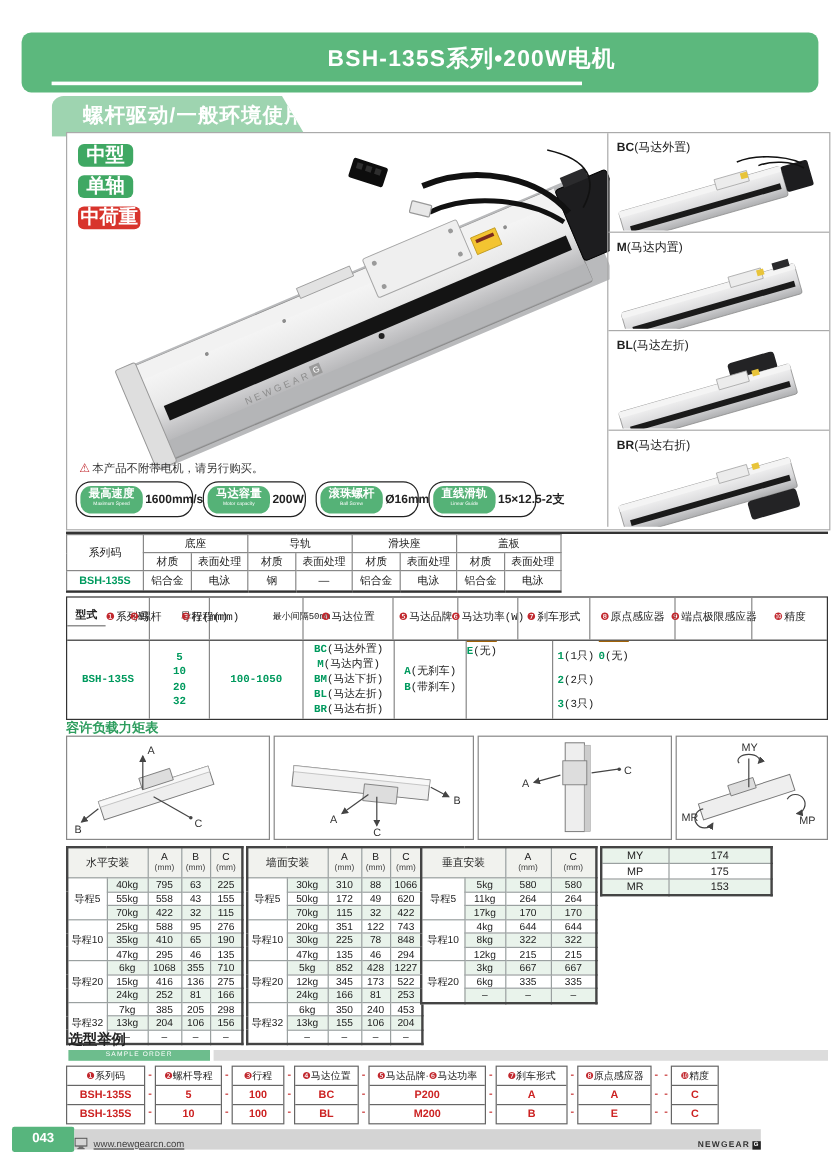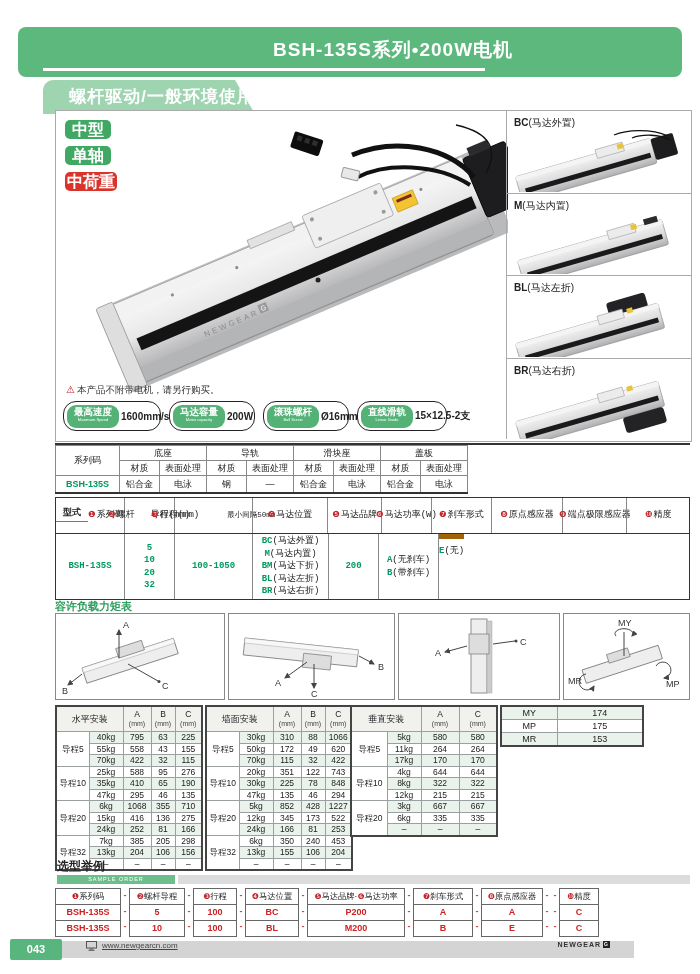--- a/index.html
+++ b/index.html
@@ -44,21 +44,21 @@
   
   #model{position:absolute;left:55px;top:497px;width:635px;height:103px;border:1.5px solid #333;box-sizing:border-box;display:flex;flex-direction:column;background:#fff;}
   #model-head{display:flex;height:35px;border-bottom:1.5px solid #333;}
   #model-data{display:flex;flex:1;}
   .mh,.mc{box-sizing:border-box;border-left:1px solid #888;display:flex;flex-direction:row;font-family:Liberation Mono, monospace;}
   .mh:first-child,.mc:first-child{border-left:none;}
   .mh{align-items:center;justify-content:center;font-size:9px;}
   .mh .ln{line-height:11px;white-space:nowrap;}
   .mh-div .ln:first-child{border-bottom:1px solid #777;width:100%;text-align:center;padding-bottom:2px;margin-bottom:2px;}
   .mc-main{flex:1;display:flex;flex-direction:column;align-items:center;justify-content:center;font-size:9px;}
-  .mc-sub{border-top:5px solid #a16207;text-align:center;font-size:9px;padding:2px 0;}
+  .mc-sub{border-top:1px solid #a16207;text-align:center;font-size:9px;padding:2px 0;}
   .ln{white-space:nowrap;line-height:12.5px;}
   .ln .num{color:#c1272d;font-size:8.5px;margin-right:1px;}
   .ln .code{color:#009a5e;font-weight:bold;}
   .ln .rest{color:#222;}
   .ln .boldln{font-weight:bold;}
   .ln.small{font-size:7.5px;padding-left:28px;}
   #model .mc:nth-child(7) .ln, #model .mc:nth-child(10) .ln{line-height:20px;}
   
   .load-title{position:absolute;left:55px;top:599px;font-size:11px;font-weight:bold;color:#2f9e5f;}
   .diag{position:absolute;top:613px;height:87px;border:1px solid #888;box-sizing:border-box;background:#fff;}
@@ -89,21 +89,21 @@
   .mini{border:1.5px solid #666;box-sizing:border-box;background:#fff;}
   .mini-hd{border-bottom:1px solid #666;font-size:8.3px;height:15px;line-height:15px;text-align:center;white-space:nowrap;overflow:hidden;}
   .mini-hd .num{color:#c1272d;font-size:8px;}
   .mini-vl{height:15px;line-height:15px;border-bottom:1px solid #666;color:#cc2222;font-size:9px;font-weight:bold;text-align:center;}
   .mini-vl:last-child{border-bottom:none;}
   .gap{width:8px;display:flex;flex-direction:column;color:#cc4444;font-weight:bold;}
   .gap div{height:15.5px;line-height:15.5px;font-size:9px;text-align:center;}
   
   .pageno{position:absolute;left:10px;top:939px;width:52px;height:21px;background:#57b57d;color:#fff;
           font-weight:bold;font-size:11px;text-align:center;line-height:21px;border-radius:2px;}
-  .footer-bar{position:absolute;left:62px;top:941px;width:572px;height:17px;background:#d4d4d4;display:flex;align-items:flex-start;padding:0 24px;box-sizing:border-box;}
+  .footer-bar{position:absolute;left:62px;top:941px;width:572px;height:17px;background:#d4d4d4;display:flex;align-items:flex-end;padding:0 0;box-sizing:border-box;}
   .url{font-size:8px;color:#444;text-decoration:underline;margin-left:5px;}
   .brand{margin-left:auto;font-size:7px;letter-spacing:1px;color:#333;font-weight:bold;display:flex;align-items:center;gap:2px;}
   .brand-sq{display:inline-block;width:7px;height:7px;background:#222;color:#fff;font-size:5px;line-height:7px;text-align:center;font-weight:bold;}
 </style>
 </head>
 <body>
 
 <div class="page">
 
   <svg width="0" height="0" style="position:absolute">
@@ -373,34 +373,39 @@
         </div>
         <div class="mc" style="width: 76px;">
           <div class="mc-main">
             <div class="ln"><span class="code">BC</span><span class="rest">(马达外置)</span></div>
             <div class="ln"><span class="code">M</span><span class="rest">(马达内置)</span></div>
             <div class="ln"><span class="code">BM</span><span class="rest">(马达下折)</span></div>
             <div class="ln"><span class="code">BL</span><span class="rest">(马达左折)</span></div>
             <div class="ln"><span class="code">BR</span><span class="rest">(马达右折)</span></div>
           </div>
         </div>
-        <div class="mc" style="width: 50px;">
-          <div class="mc-main">
-            <div class="ln"><span class="code">200</span></div>
-          </div>
-        </div>
         <div class="mc" style="width: 60px;">
           <div class="mc-main">
             <div class="ln"><span class="code">A</span><span class="rest">(无刹车)</span></div>
             <div class="ln"><span class="code">B</span><span class="rest">(带刹车)</span></div>
           </div>
         </div>
         <div class="mc" style="width: 72px;">
           <div class="mc-sub">
             <div class="ln"><span class="code">E</span><span class="rest">(无)</span></div>
+          </div>
+        </div>
+        <div class="mc" style="width: 64px;">
+          <div class="mc-main">
+            <div class="ln"><span class="code">1</span><span class="rest">(1只)</span></div>
+            <div class="ln"><span class="code">2</span><span class="rest">(2只)</span></div>
+            <div class="ln"><span class="code">3</span><span class="rest">(3只)</span></div>
+          </div>
+          <div class="mc-sub">
+            <div class="ln"><span class="code">0</span><span class="rest">(无)</span></div>
           </div>
         </div>
       </div>
   </div>
 
   <div class="load-title">容许负载力矩表</div>
 
   <div class="diag" style="left:55px;width:170px;">
     <svg width="168" height="85" viewBox="0 0 168 85">
       <g transform="translate(26,54) rotate(-18)">

